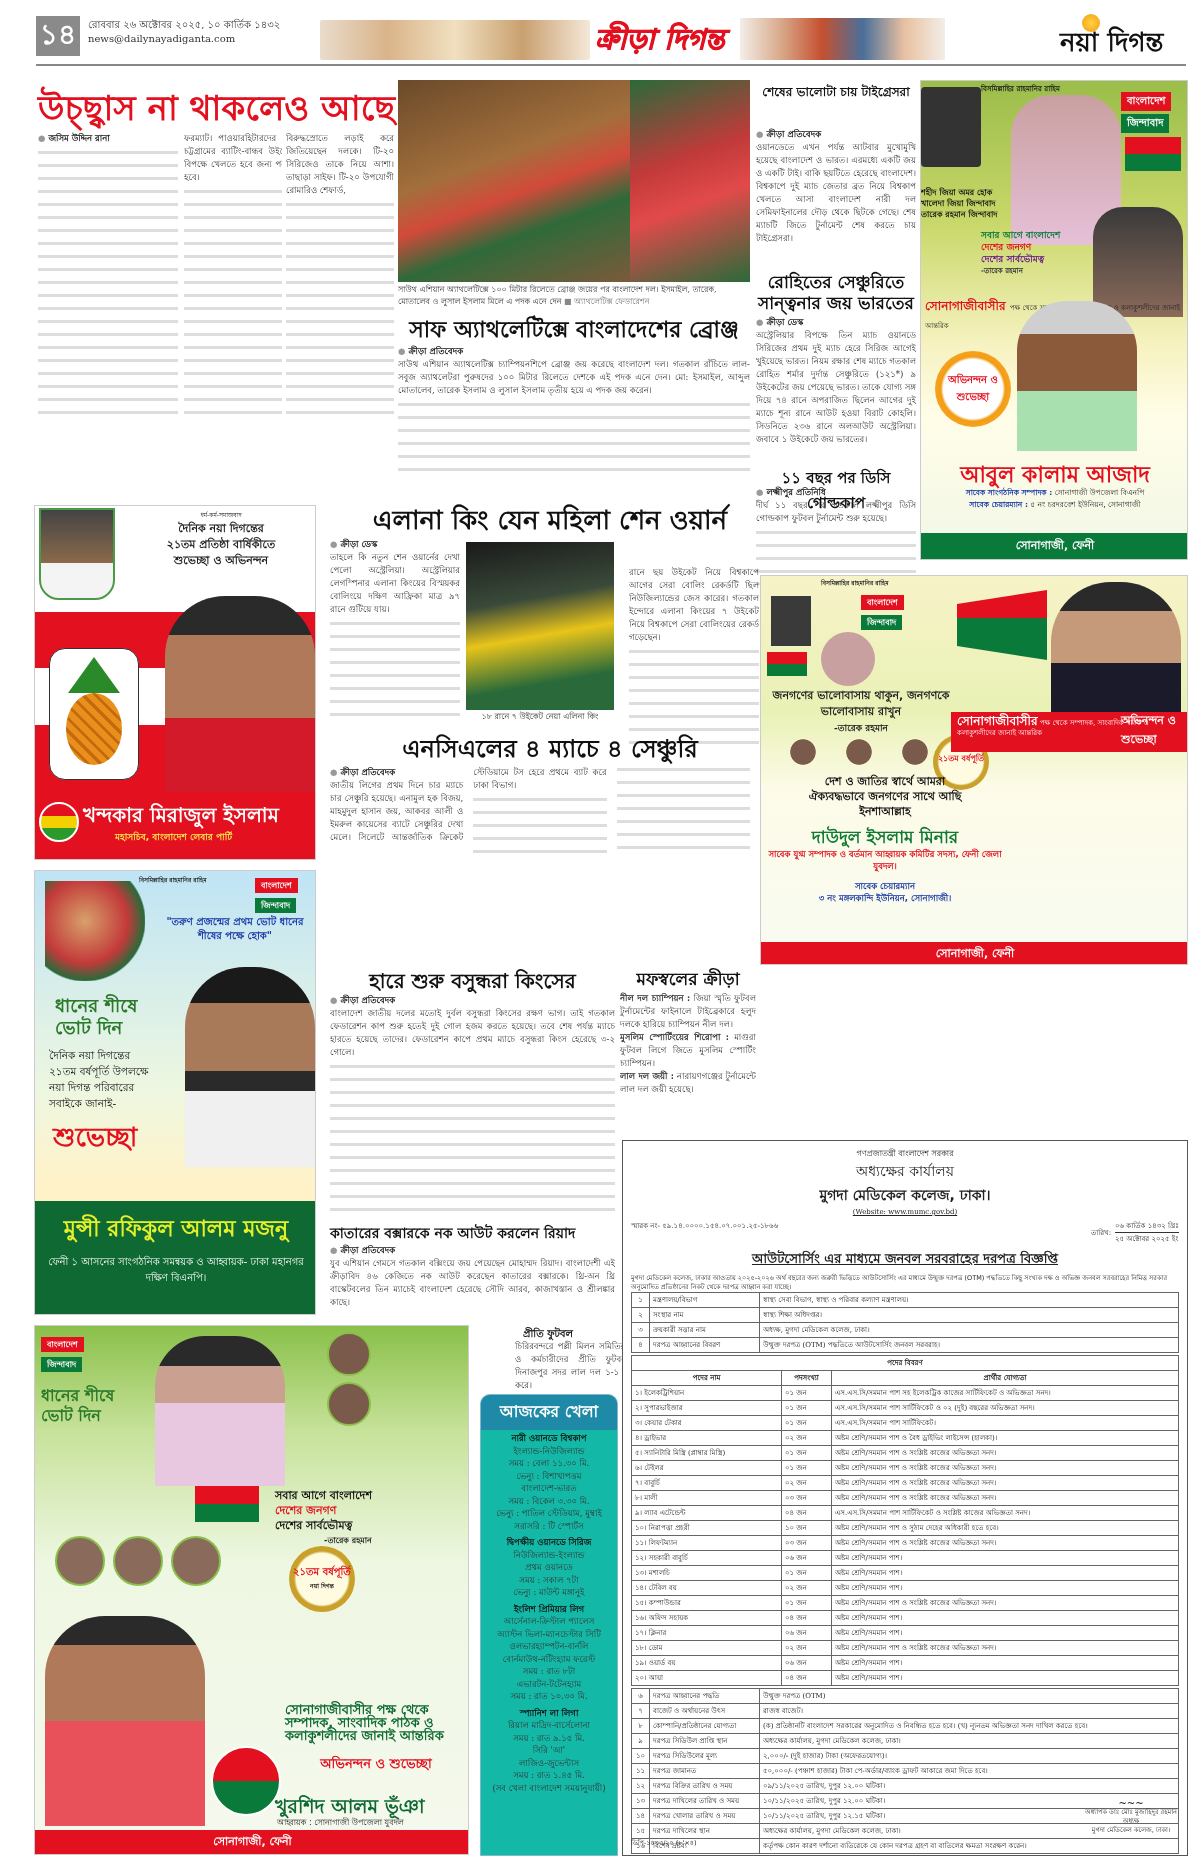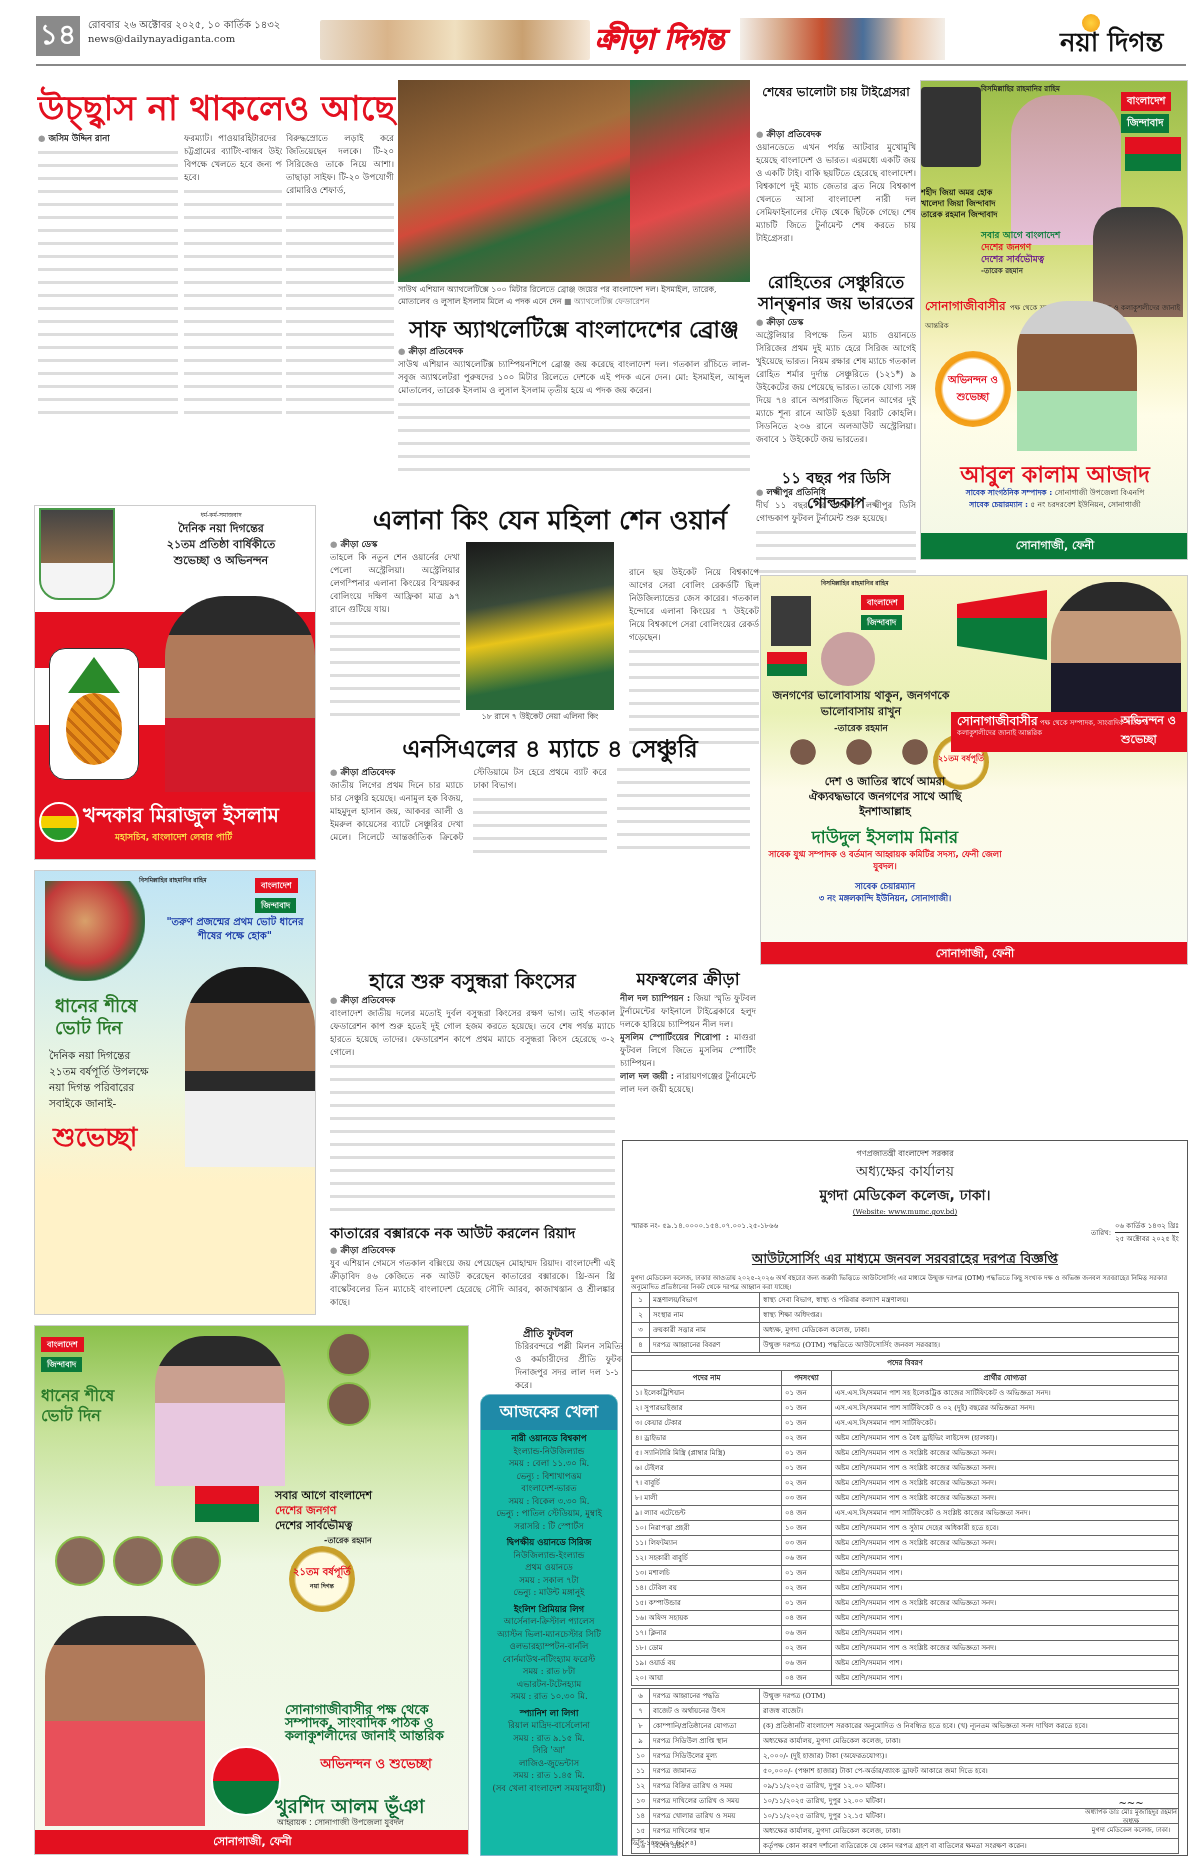--- a/index.html
+++ b/index.html
@@ -151,20 +151,24 @@
   <div class="abs" style="left:120px;top:44px;width:160px;text-align:center;font-size:10px;font-weight:bold;color:#1a3aa8;line-height:14px">"তরুণ প্রজন্মের প্রথম ভোট ধানের শীষের পক্ষে হোক"</div>
   <div class="abs" style="left:20px;top:124px;font-size:18px;font-weight:bold;color:#2a7a2a;line-height:22px;width:110px">ধানের শীষে ভোট দিন</div>
   <div class="abs" style="left:14px;top:176px;font-size:10.5px;line-height:16px;color:#111">
     <div>দৈনিক নয়া দিগন্তের</div>
       <div>২১তম বর্ষপূর্তি উপলক্ষে</div>
       <div>নয়া দিগন্ত পরিবারের</div>
       <div>সবাইকে জানাই-</div>
   </div>
   <div class="abs" style="left:18px;top:246px;font-size:26px;font-weight:bold;color:#e3101f">শুভেচ্ছা</div>
   <div class="abs" style="left:150px;top:96px;width:130px;height:200px;background:linear-gradient(#1a1a1a 0 18%,#a87a5a 18% 52%,#2a2a2a 52% 62%,#f0f0f0 62%);border-radius:60px 60px 0 0"></div>
+  <div class="abs" style="left:0;top:330px;width:282px;height:115px;background:#0e6a32;text-align:center">
+    <div style="font-size:22px;font-weight:bold;color:#e6f02a;margin-top:10px">মুন্সী রফিকুল আলম মজনু</div>
+    <div style="font-size:10px;color:#fff;line-height:16px;padding:6px 10px">ফেনী ১ আসনের সাংগঠনিক সমন্বয়ক ও আহ্বায়ক- ঢাকা মহানগর দক্ষিণ বিএনপি।</div>
+  </div>
 </div>
 
 <div class="abs ad" style="left:34px;top:1325px;width:435px;height:530px;background:linear-gradient(180deg,#8ac04a 0%,#c7e29a 20%,#eef7e2 45%,#f5f9ee 100%);">
   <div class="abs" style="left:6px;top:6px;">
     <div class="pill" style="background:#e3101f;font-size:8px">বাংলাদেশ</div><br>
     <div class="pill" style="background:#0a7a3a;font-size:8px;margin-top:2px">জিন্দাবাদ</div>
   </div>
   <div class="abs" style="left:6px;top:60px;font-size:16px;font-weight:bold;color:#2a7a2a;width:100px;line-height:20px">ধানের শীষে ভোট দিন</div>
   <div class="abs" style="left:120px;top:10px;width:130px;height:150px;background:linear-gradient(#2a2a2a 0 20%,#caa090 20% 45%,#e8c8e0 45%);border-radius:50px 50px 0 0"></div>
   <div class="abs" style="left:160px;top:160px;width:64px;height:36px;background:linear-gradient(#e3101f 50%,#0a7a3a 50%)"></div>
@@ -311,21 +315,21 @@
 
 <div class="abs notice" style="left:622px;top:1140px;width:566px;height:716px;padding:6px 8px;">
   <div style="text-align:center;font-size:8px">গণপ্রজাতন্ত্রী বাংলাদেশ সরকার</div>
   <div style="text-align:center;font-size:14px;font-weight:normal">অধ্যক্ষের কার্যালয়</div>
   <div style="text-align:center;font-size:14px;font-weight:bold">মুগদা মেডিকেল কলেজ, ঢাকা।</div>
   <div style="text-align:center;font-size:7px;text-decoration:underline;font-family:'DejaVu Serif',serif">(Website: www.mumc.gov.bd)</div>
   <div style="display:flex;justify-content:space-between;font-size:7px;margin-top:4px">
     <span>স্মারক নং- ৫৯.১৪.০০০০.১৫৪.০৭.০০১.২৫-১৮৬৬</span>
     <span style="display:flex;align-items:center;gap:4px">
         <span>তারিখ:</span>
-        <span style="display:inline-block;text-align:center"><span style="display:block;border-bottom:1px solid #333">০৬ কার্তিক ১৪৩২ খ্রিঃ</span><span>২৫ অক্টোবর ২০২৫ ইং</span></span>
+        <span style="display:inline-block;text-align:left"><span style="display:block;border-bottom:1px solid #333">০৬ কার্তিক ১৪৩২ খ্রিঃ</span><span>২৫ অক্টোবর ২০২৫ ইং</span></span>
       </span>
   </div>
   <div style="text-align:center;font-size:13px;font-weight:bold;text-decoration:underline;margin:4px 0">আউটসোর্সিং এর মাধ্যমে জনবল সরবরাহের দরপত্র বিজ্ঞপ্তি</div>
   <div style="font-size:6.5px;line-height:9px">মুগদা মেডিকেল কলেজ, ঢাকার আওতায় ২০২৫-২০২৬ অর্থ বছরের জন্য জরুরী ভিত্তিতে আউটসোর্সিং এর মাধ্যমে উন্মুক্ত দরপত্র (OTM) পদ্ধতিতে কিছু সংখ্যক দক্ষ ও অভিজ্ঞ জনবল সরবরাহের নিমিত্ত সরকার অনুমোদিত প্রতিষ্ঠানের নিকট থেকে দরপত্র আহ্বান করা যাচ্ছে।</div>
   <table>
     <tbody>
         <tr>
           <td style="width:18px;text-align:center">১</td>
           <td style="width:110px">মন্ত্রণালয়/বিভাগ</td>
           <td>স্বাস্থ্য সেবা বিভাগ, স্বাস্থ্য ও পরিবার কল্যাণ মন্ত্রণালয়।</td>

